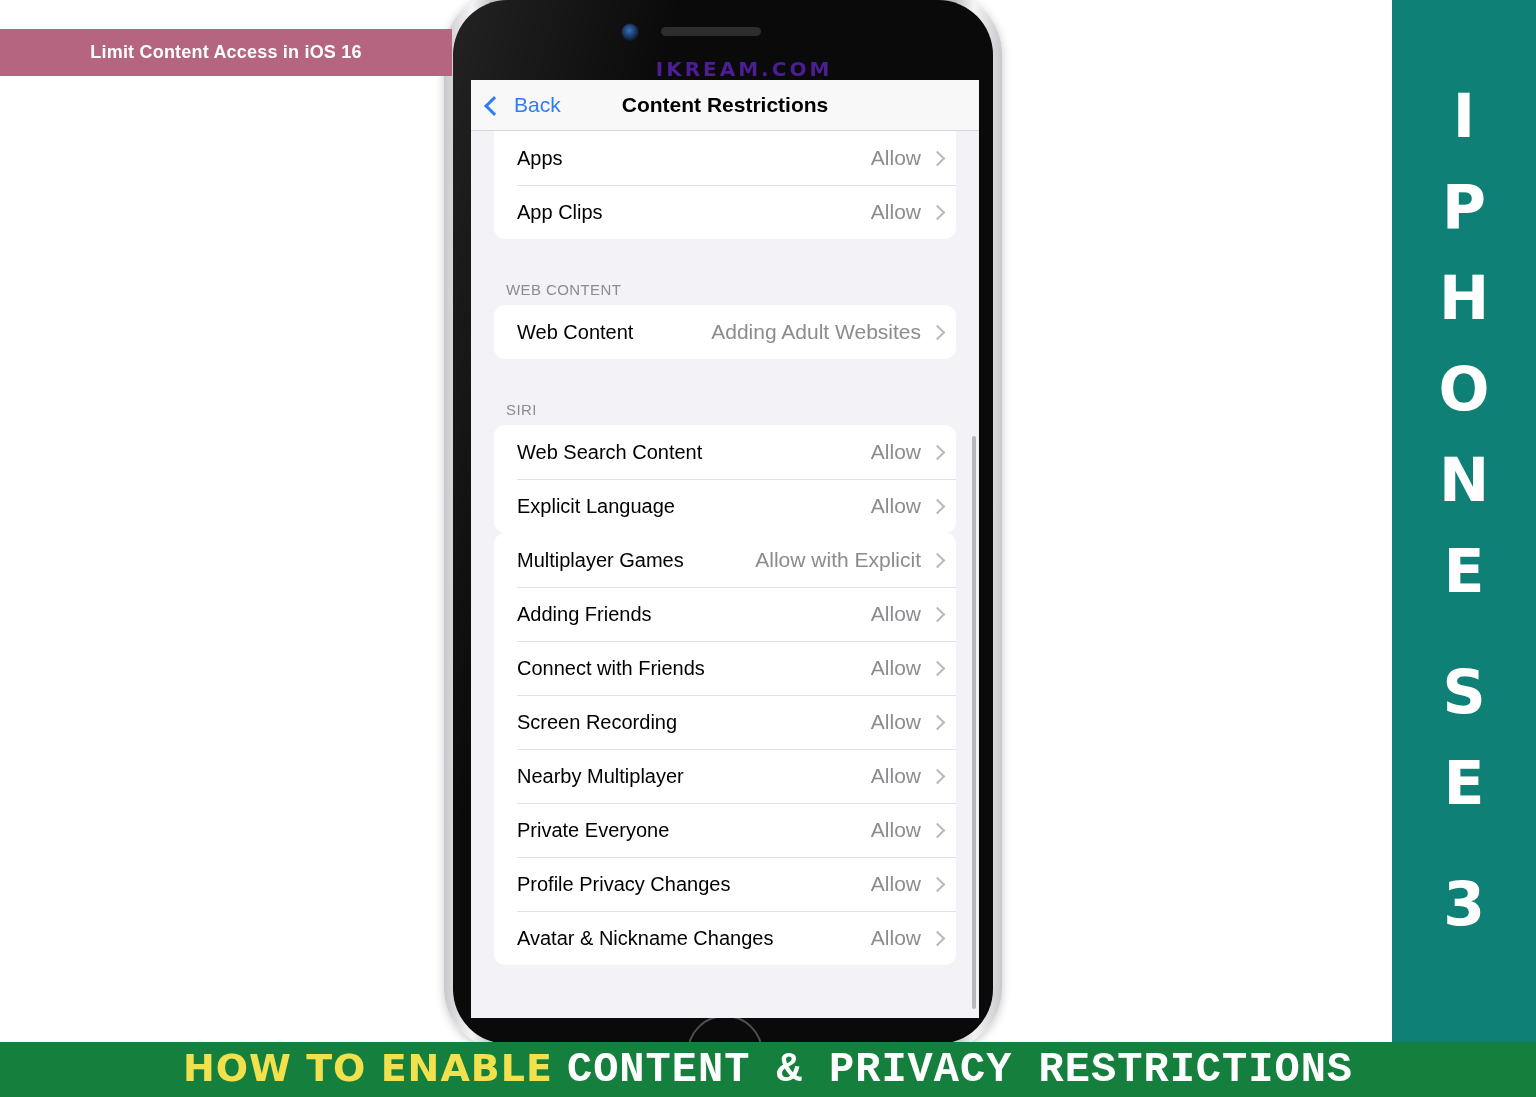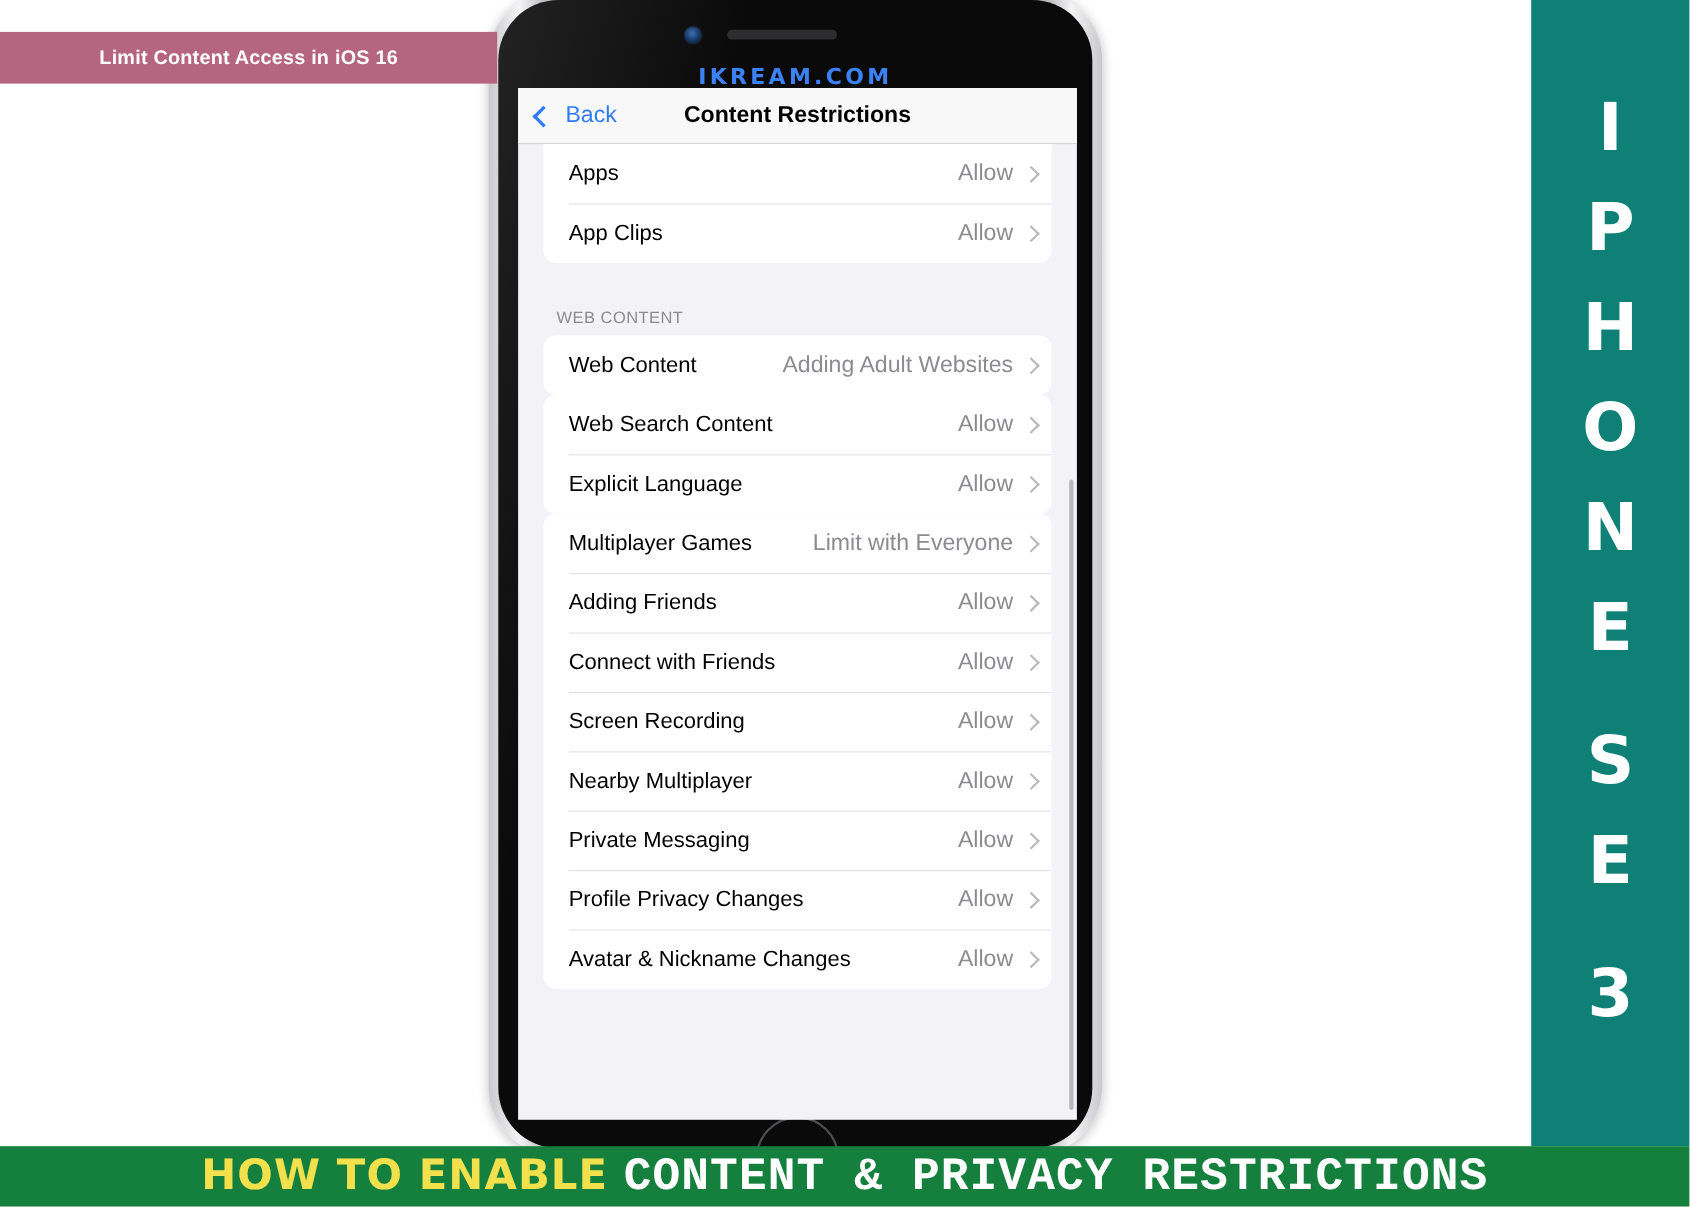--- a/index.html
+++ b/index.html
@@ -160,25 +160,25 @@
     height: 16px;
     border-radius: 50%;
     background: radial-gradient(circle at 45% 40%, #3d6fb5 0%, #16335e 55%, #070b14 100%);
     box-shadow: 0 0 0 1px #1a1a1c;
     z-index: 6;
   }
 
   
   .watermark {
     position: absolute;
-    left: 444px;
+    left: 465px;
     top: 57px;
     width: 558px;
     text-align: center;
-    color: #3b82f6;
+    color: #4c1d95;
     font-size: 20px;
     font-weight: bold;
     letter-spacing: 3px;
     font-family: "DejaVu Sans", sans-serif;
     z-index: 6;
   }
 
   
   .home-button {
     position: absolute;
@@ -380,20 +380,21 @@
     <div class="group">
       <div class="row">
         <span class="row-label">Web Content</span>
         <span class="row-right">
           <span class="row-value">Adding Adult Websites</span>
           <span class="chevron-right"></span>
         </span>
       </div>
     </div>
 
+    <div class="section-header">SIRI</div>
     <div class="group">
       <div class="row">
         <span class="row-label">Web Search Content</span>
         <span class="row-right">
           <span class="row-value">Allow</span>
           <span class="chevron-right"></span>
         </span>
       </div>
       <div class="row">
         <span class="row-label">Explicit Language</span>
@@ -401,21 +402,21 @@
           <span class="row-value">Allow</span>
           <span class="chevron-right"></span>
         </span>
       </div>
     </div>
 
     <div class="group">
       <div class="row">
         <span class="row-label">Multiplayer Games</span>
         <span class="row-right">
-          <span class="row-value">Limit with Everyone</span>
+          <span class="row-value">Allow with Explicit</span>
           <span class="chevron-right"></span>
         </span>
       </div>
       <div class="row">
         <span class="row-label">Adding Friends</span>
         <span class="row-right">
           <span class="row-value">Allow</span>
           <span class="chevron-right"></span>
         </span>
       </div>
@@ -434,21 +435,21 @@
         </span>
       </div>
       <div class="row">
         <span class="row-label">Nearby Multiplayer</span>
         <span class="row-right">
           <span class="row-value">Allow</span>
           <span class="chevron-right"></span>
         </span>
       </div>
       <div class="row">
-        <span class="row-label">Private Messaging</span>
+        <span class="row-label">Private Everyone</span>
         <span class="row-right">
           <span class="row-value">Allow</span>
           <span class="chevron-right"></span>
         </span>
       </div>
       <div class="row">
         <span class="row-label">Profile Privacy Changes</span>
         <span class="row-right">
           <span class="row-value">Allow</span>
           <span class="chevron-right"></span>

